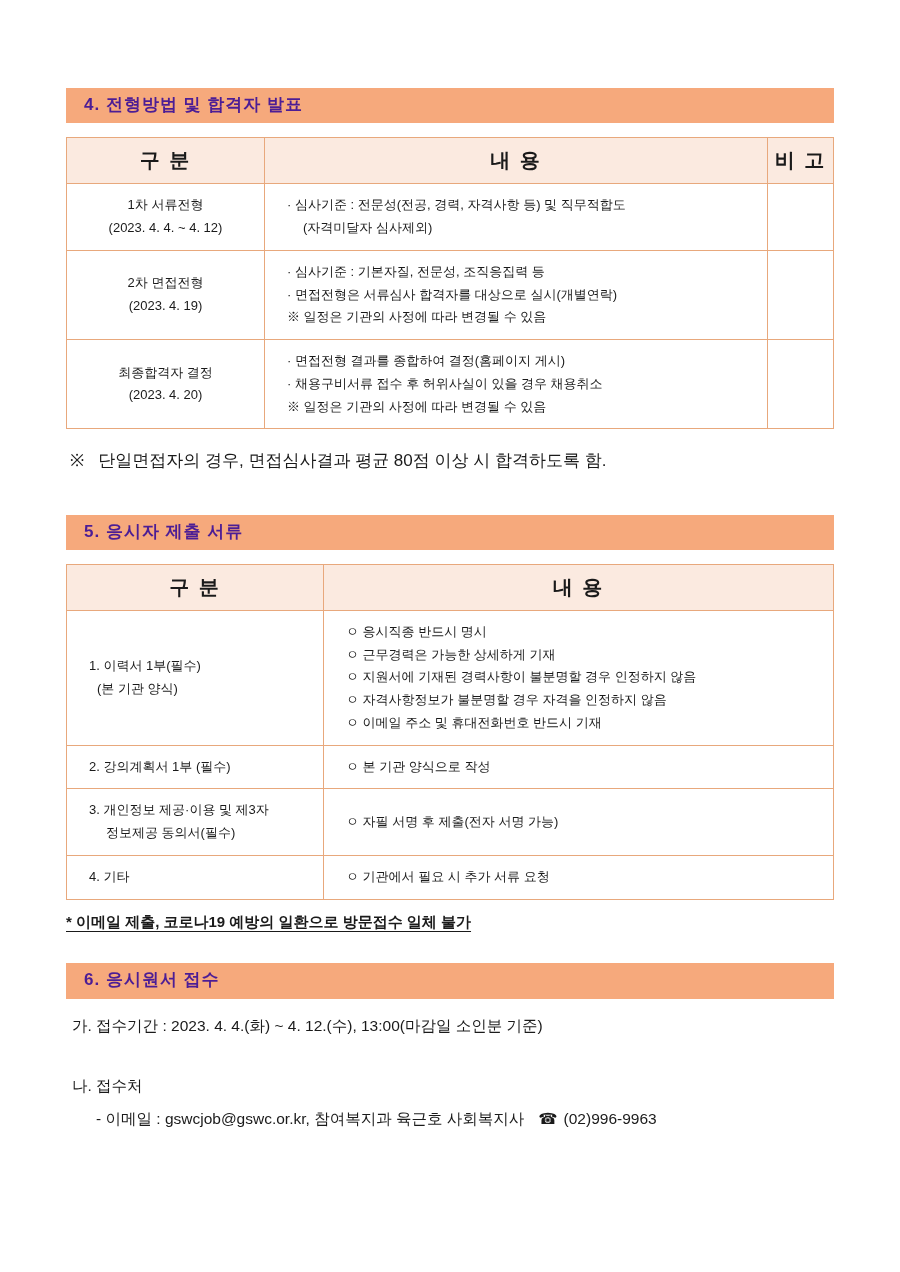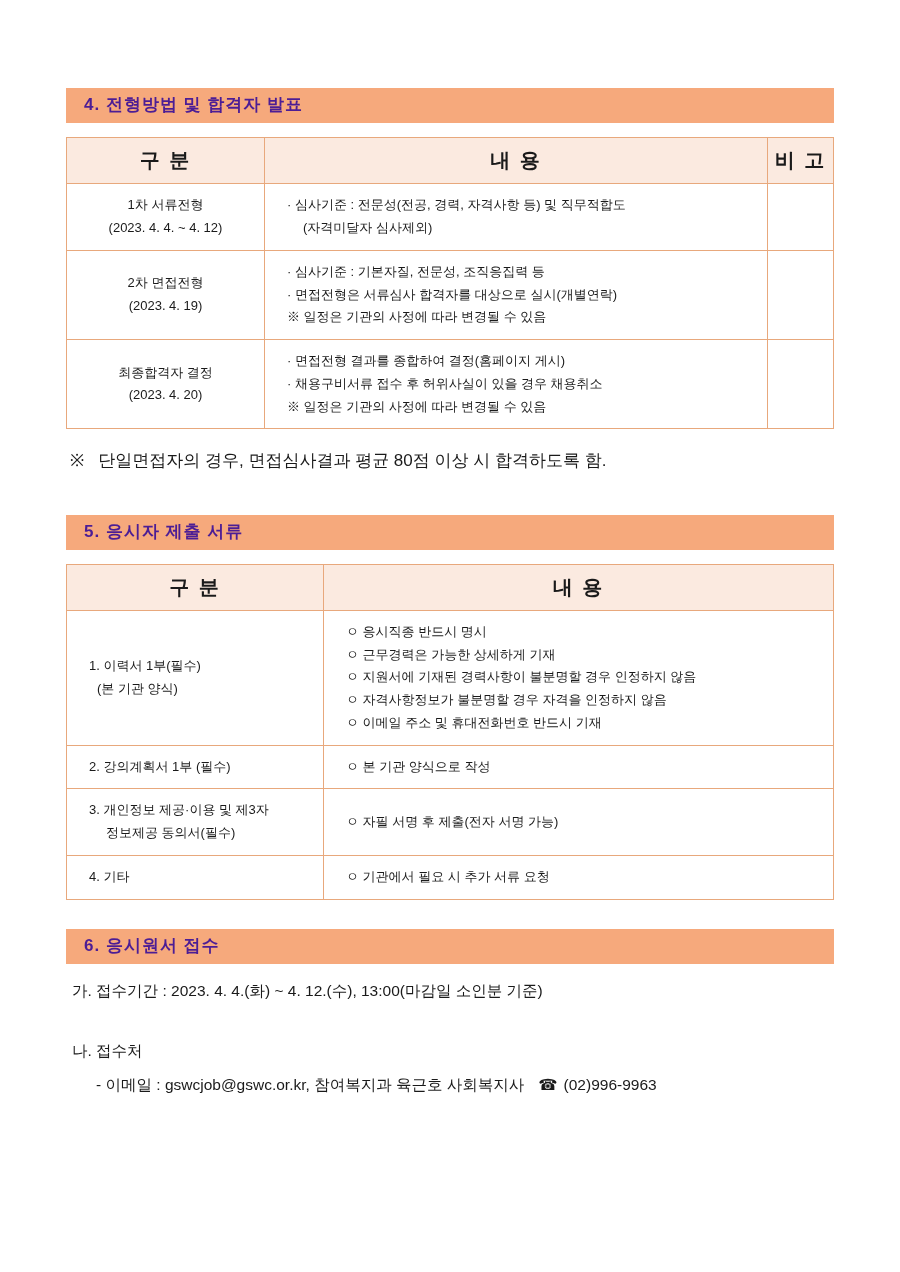--- a/index.html
+++ b/index.html
@@ -231,20 +231,21 @@
         <td>
           <span>4. 기타</span>
         </td>
         <td>
           <span class="li-o">ㅇ 기관에서 필요 시 추가 서류 요청</span>
         </td>
       </tr>
     </tbody>
   </table>
 
+  <p class="star bold-underline">*  이메일 제출, 코로나19 예방의 일환으로 방문접수 일체 불가</p>
 
   <div class="section-bar s6">6. 응시원서 접수</div>
 
   <p class="para">가. 접수기간 : 2023. 4. 4.(화) ~ 4. 12.(수), 13:00(마감일 소인분 기준)</p>
   <p class="para gap">나. 접수처</p>
   <p class="sub2">
     <span>- 이메일 : gswcjob@gswc.or.kr, 참여복지과 육근호 사회복지사</span><span class="phone-icon">☎</span><span>(02)996-9963</span>
   </p>
 
 </div>

